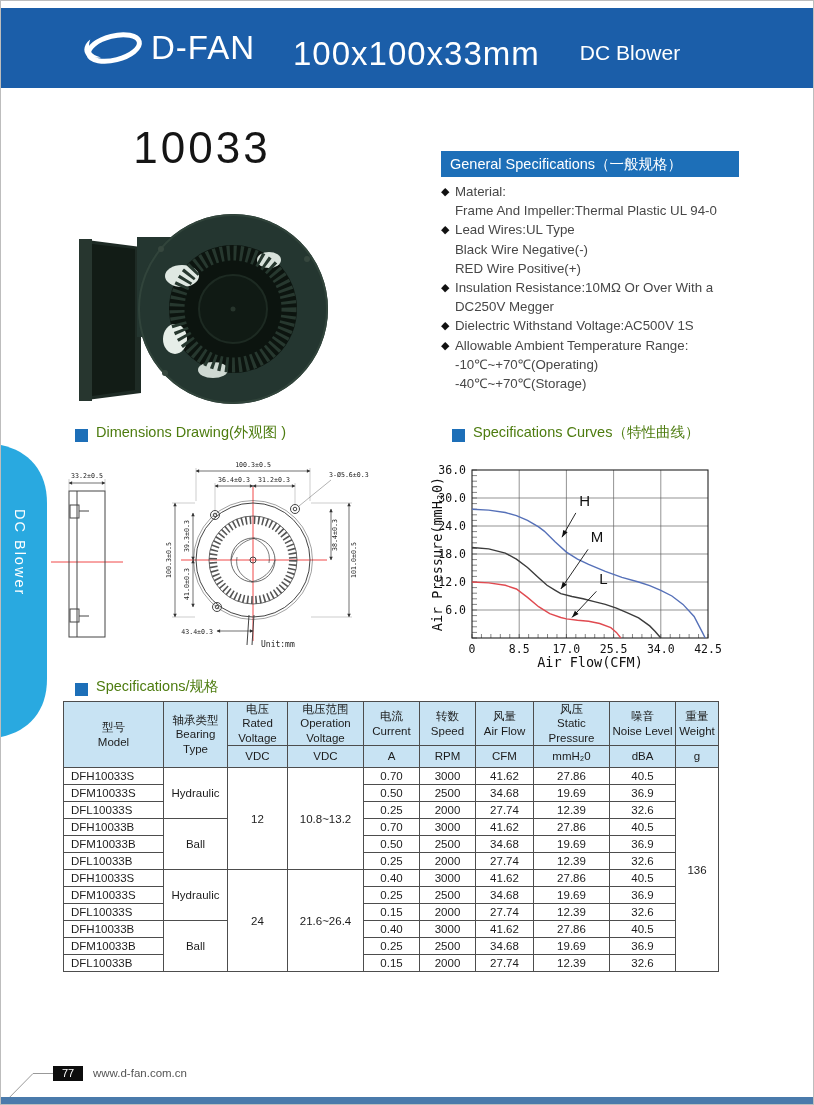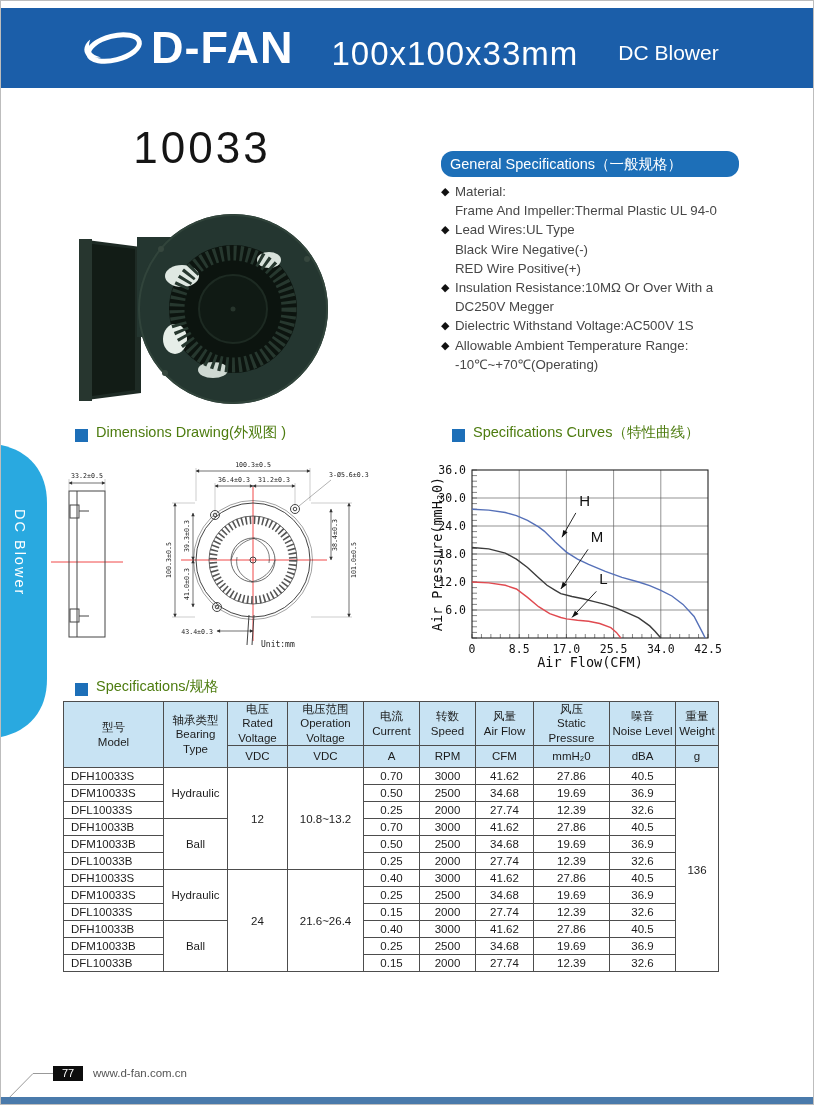--- a/index.html
+++ b/index.html
@@ -2,33 +2,33 @@
 <html><head>
 <meta charset="utf-8">
 <style>
   html,body{margin:0;padding:0;background:#e8e8e8;}
   .page{position:relative;width:814px;height:1105px;background:#fff;margin:0 auto;
         font-family:"Liberation Sans",sans-serif;overflow:hidden;border:1px solid #bdbdbd;box-sizing:border-box;}
   
   .hdr{position:absolute;left:0;top:7px;width:100%;height:80px;background:#1b5ea9;
        display:flex;align-items:center;color:#fff;}
   .logo-wrap{display:flex;align-items:center;margin-left:80px;}
-  .brand{font-size:45px;font-weight:bold;letter-spacing:1px;margin-left:4px;text-align:center;}
+  .brand{font-size:33px;font-weight:normal;letter-spacing:1px;margin-left:4px;text-align:center;}
   .size-title{font-size:33px;letter-spacing:1px;margin-left:38px;margin-top:12px;}
   .sub-title{font-size:21px;margin-left:40px;position:relative;top:5px;}
   
   .tab-svg{position:absolute;left:0;top:440px;}
   .tab-label{position:absolute;left:11px;top:508px;color:#fff;font-size:14.5px;letter-spacing:2px;
              writing-mode:vertical-rl;}
   
   .model-no{position:absolute;left:58px;top:122px;width:286px;text-align:center;
             font-size:44px;letter-spacing:3px;color:#151515;}
   
   .gs-title{position:absolute;left:440px;top:150px;width:298px;height:26px;background:#1d6fb8;
-            color:#fff;font-size:14.5px;line-height:26px;padding-left:9px;box-sizing:border-box;border-radius:12px;}
+            color:#fff;font-size:14.5px;line-height:26px;padding-left:9px;box-sizing:border-box;}
   .gs-list{position:absolute;left:440px;top:181px;width:350px;}
   .gs-line{display:flex;height:19.2px;align-items:center;font-size:13.3px;color:#474747;}
   .gs-b{width:14px;font-size:11px;color:#111;flex:none;}
   
   .sec{position:absolute;display:flex;align-items:flex-end;font-size:14.5px;color:#4d7c0f;padding-left:14px;}
   .sq{width:13px;height:13px;background:#1d6fb8;margin-right:8px;flex:none;}
   
   .dims-svg text{font:6.6px "DejaVu Sans Mono",monospace;fill:#222;stroke:none;}
   .dims-svg .unit-t{font-size:8px;}
   .axt{font:13.5px "DejaVu Sans Mono",monospace;fill:#111;}
@@ -129,20 +129,24 @@
         <span class="gs-b">◆</span>
         <span>Dielectric Withstand Voltage:AC500V 1S</span>
       </div>
     <div class="gs-line">
         <span class="gs-b">◆</span>
         <span>Allowable Ambient Temperature Range:</span>
       </div>
     <div class="gs-line">
         <span class="gs-b"></span>
         <span>-10℃~+70℃(Operating)</span>
+      </div>
+    <div class="gs-line">
+        <span class="gs-b"></span>
+        <span>-40℃~+70℃(Storage)</span>
       </div>
   </div>
 
   <div class="sec" style="left:60px;top:422px;">
     <span class="sq"></span>
     <span>Dimensions Drawing(外观图 )</span>
   </div>
   <div class="sec" style="left:437px;top:422px;">
     <span class="sq"></span>
     <span>Specifications Curves（特性曲线）</span>

